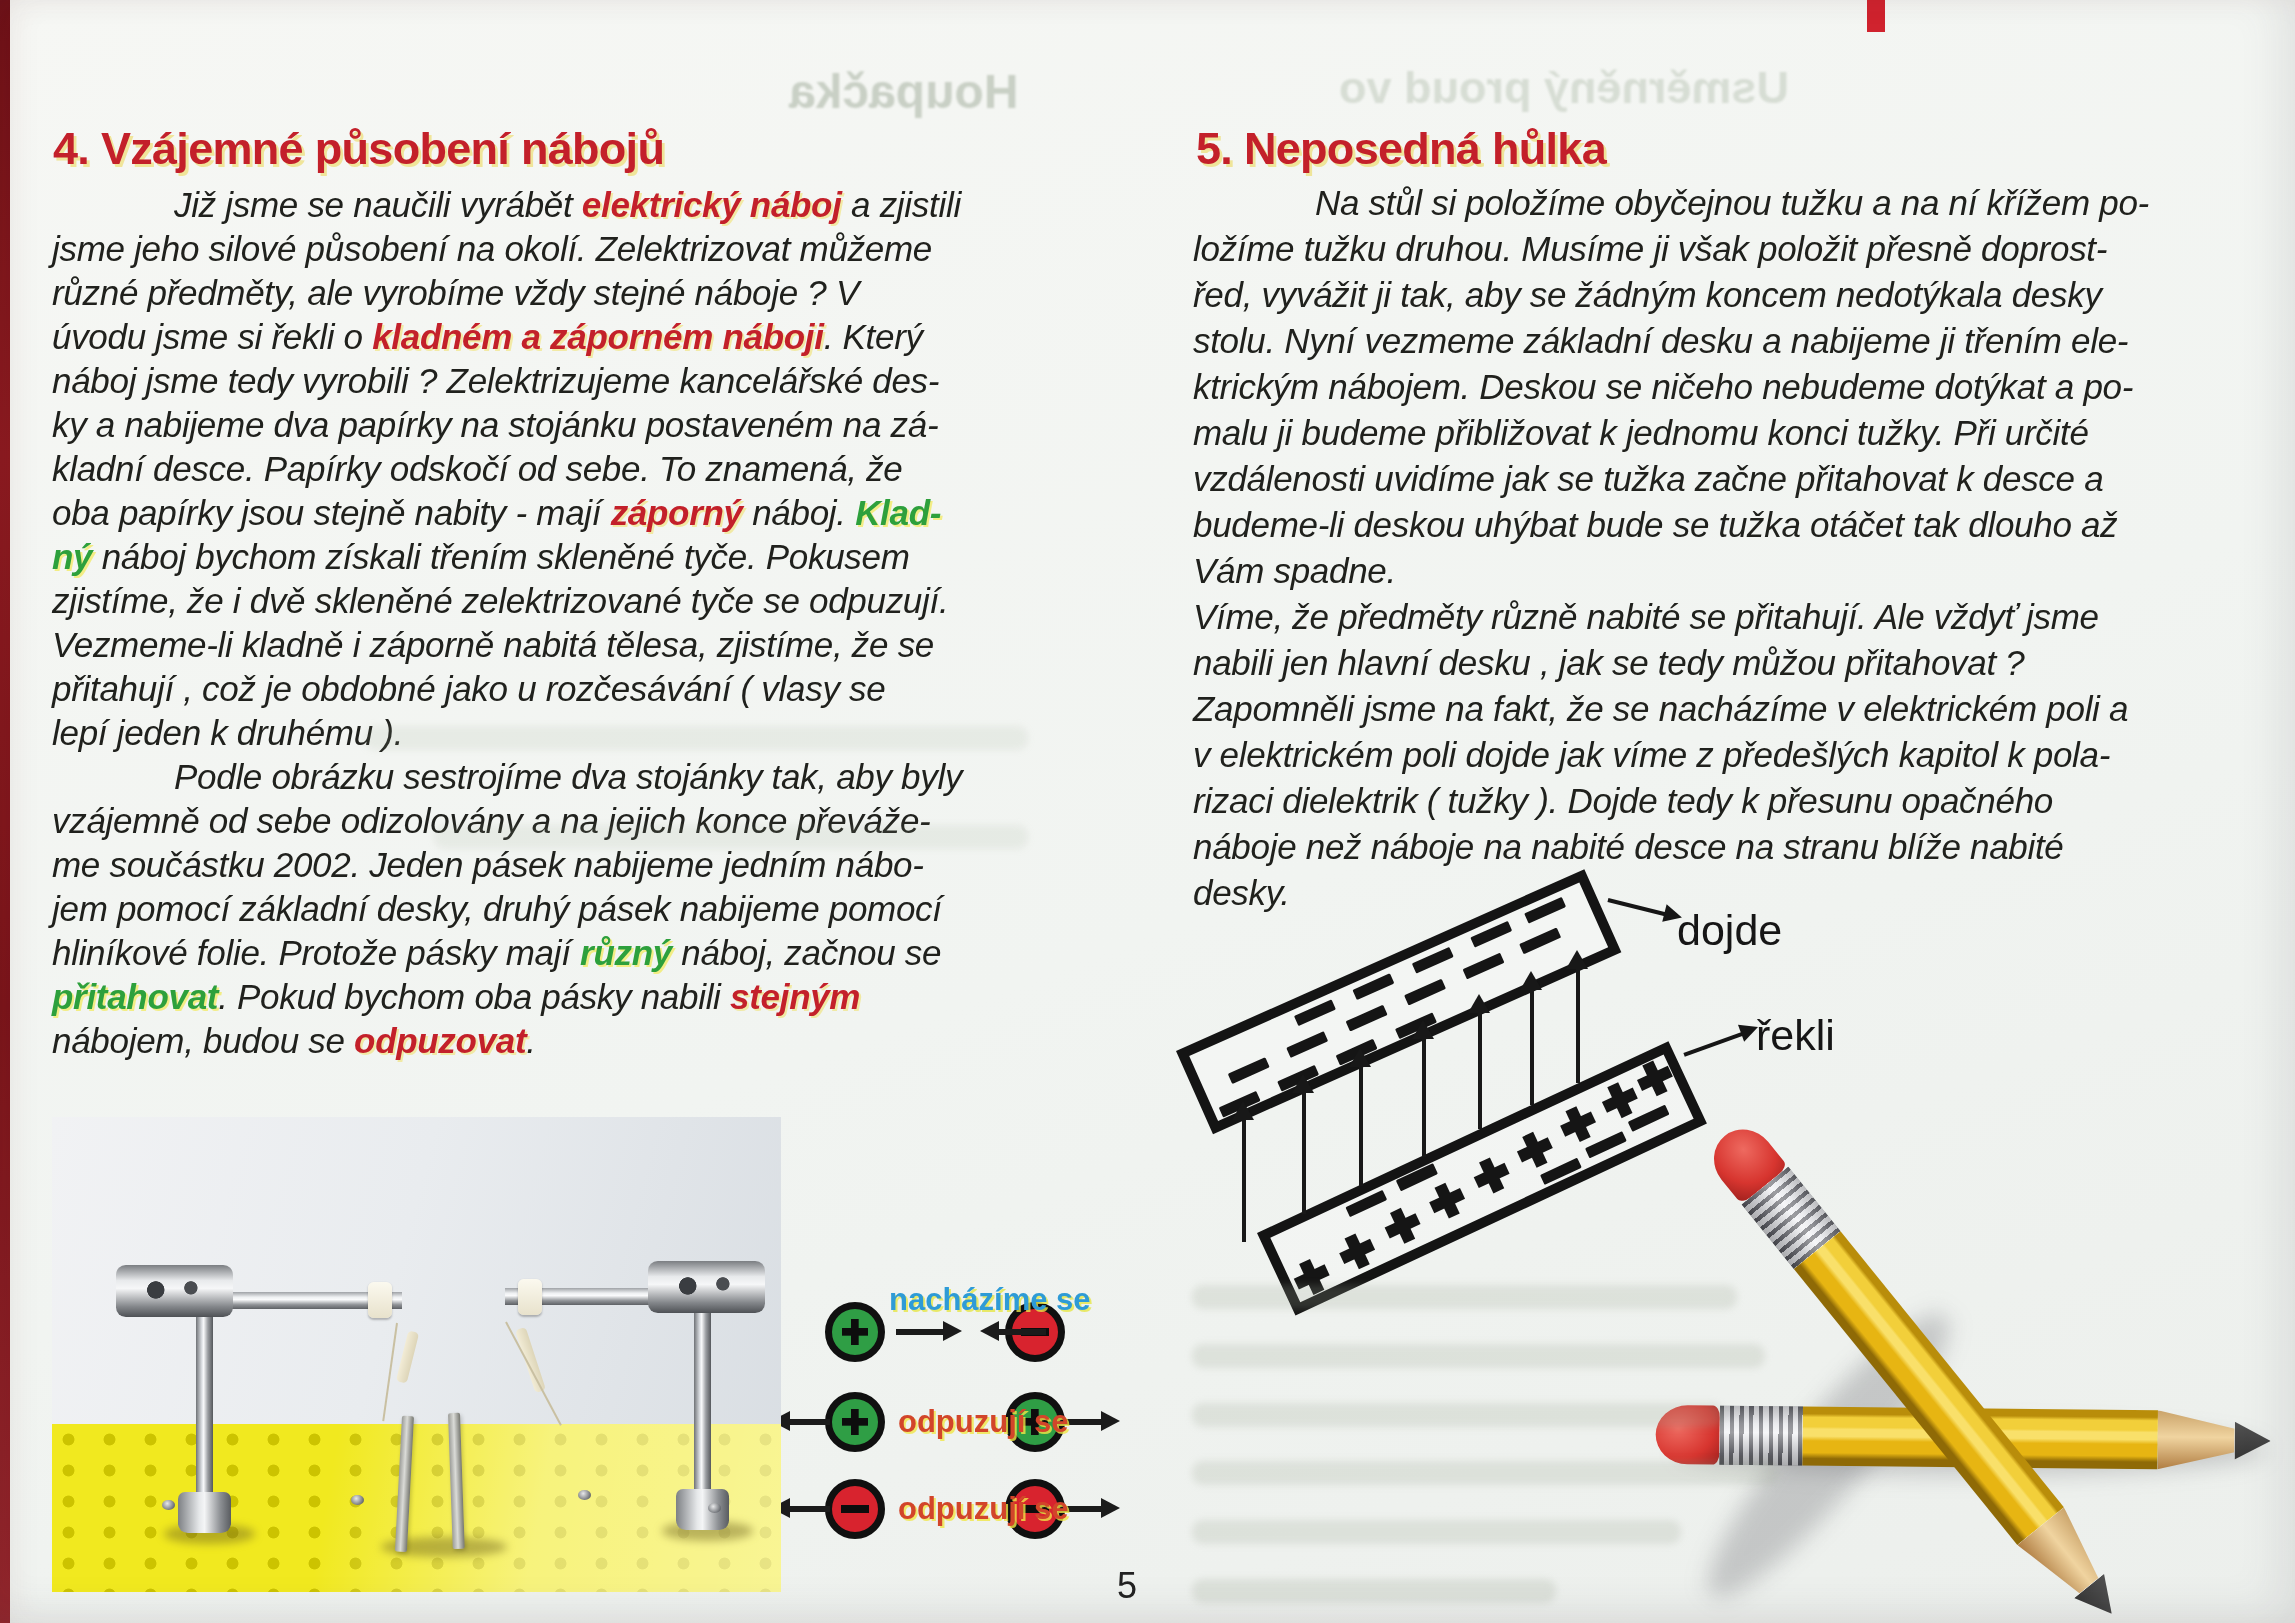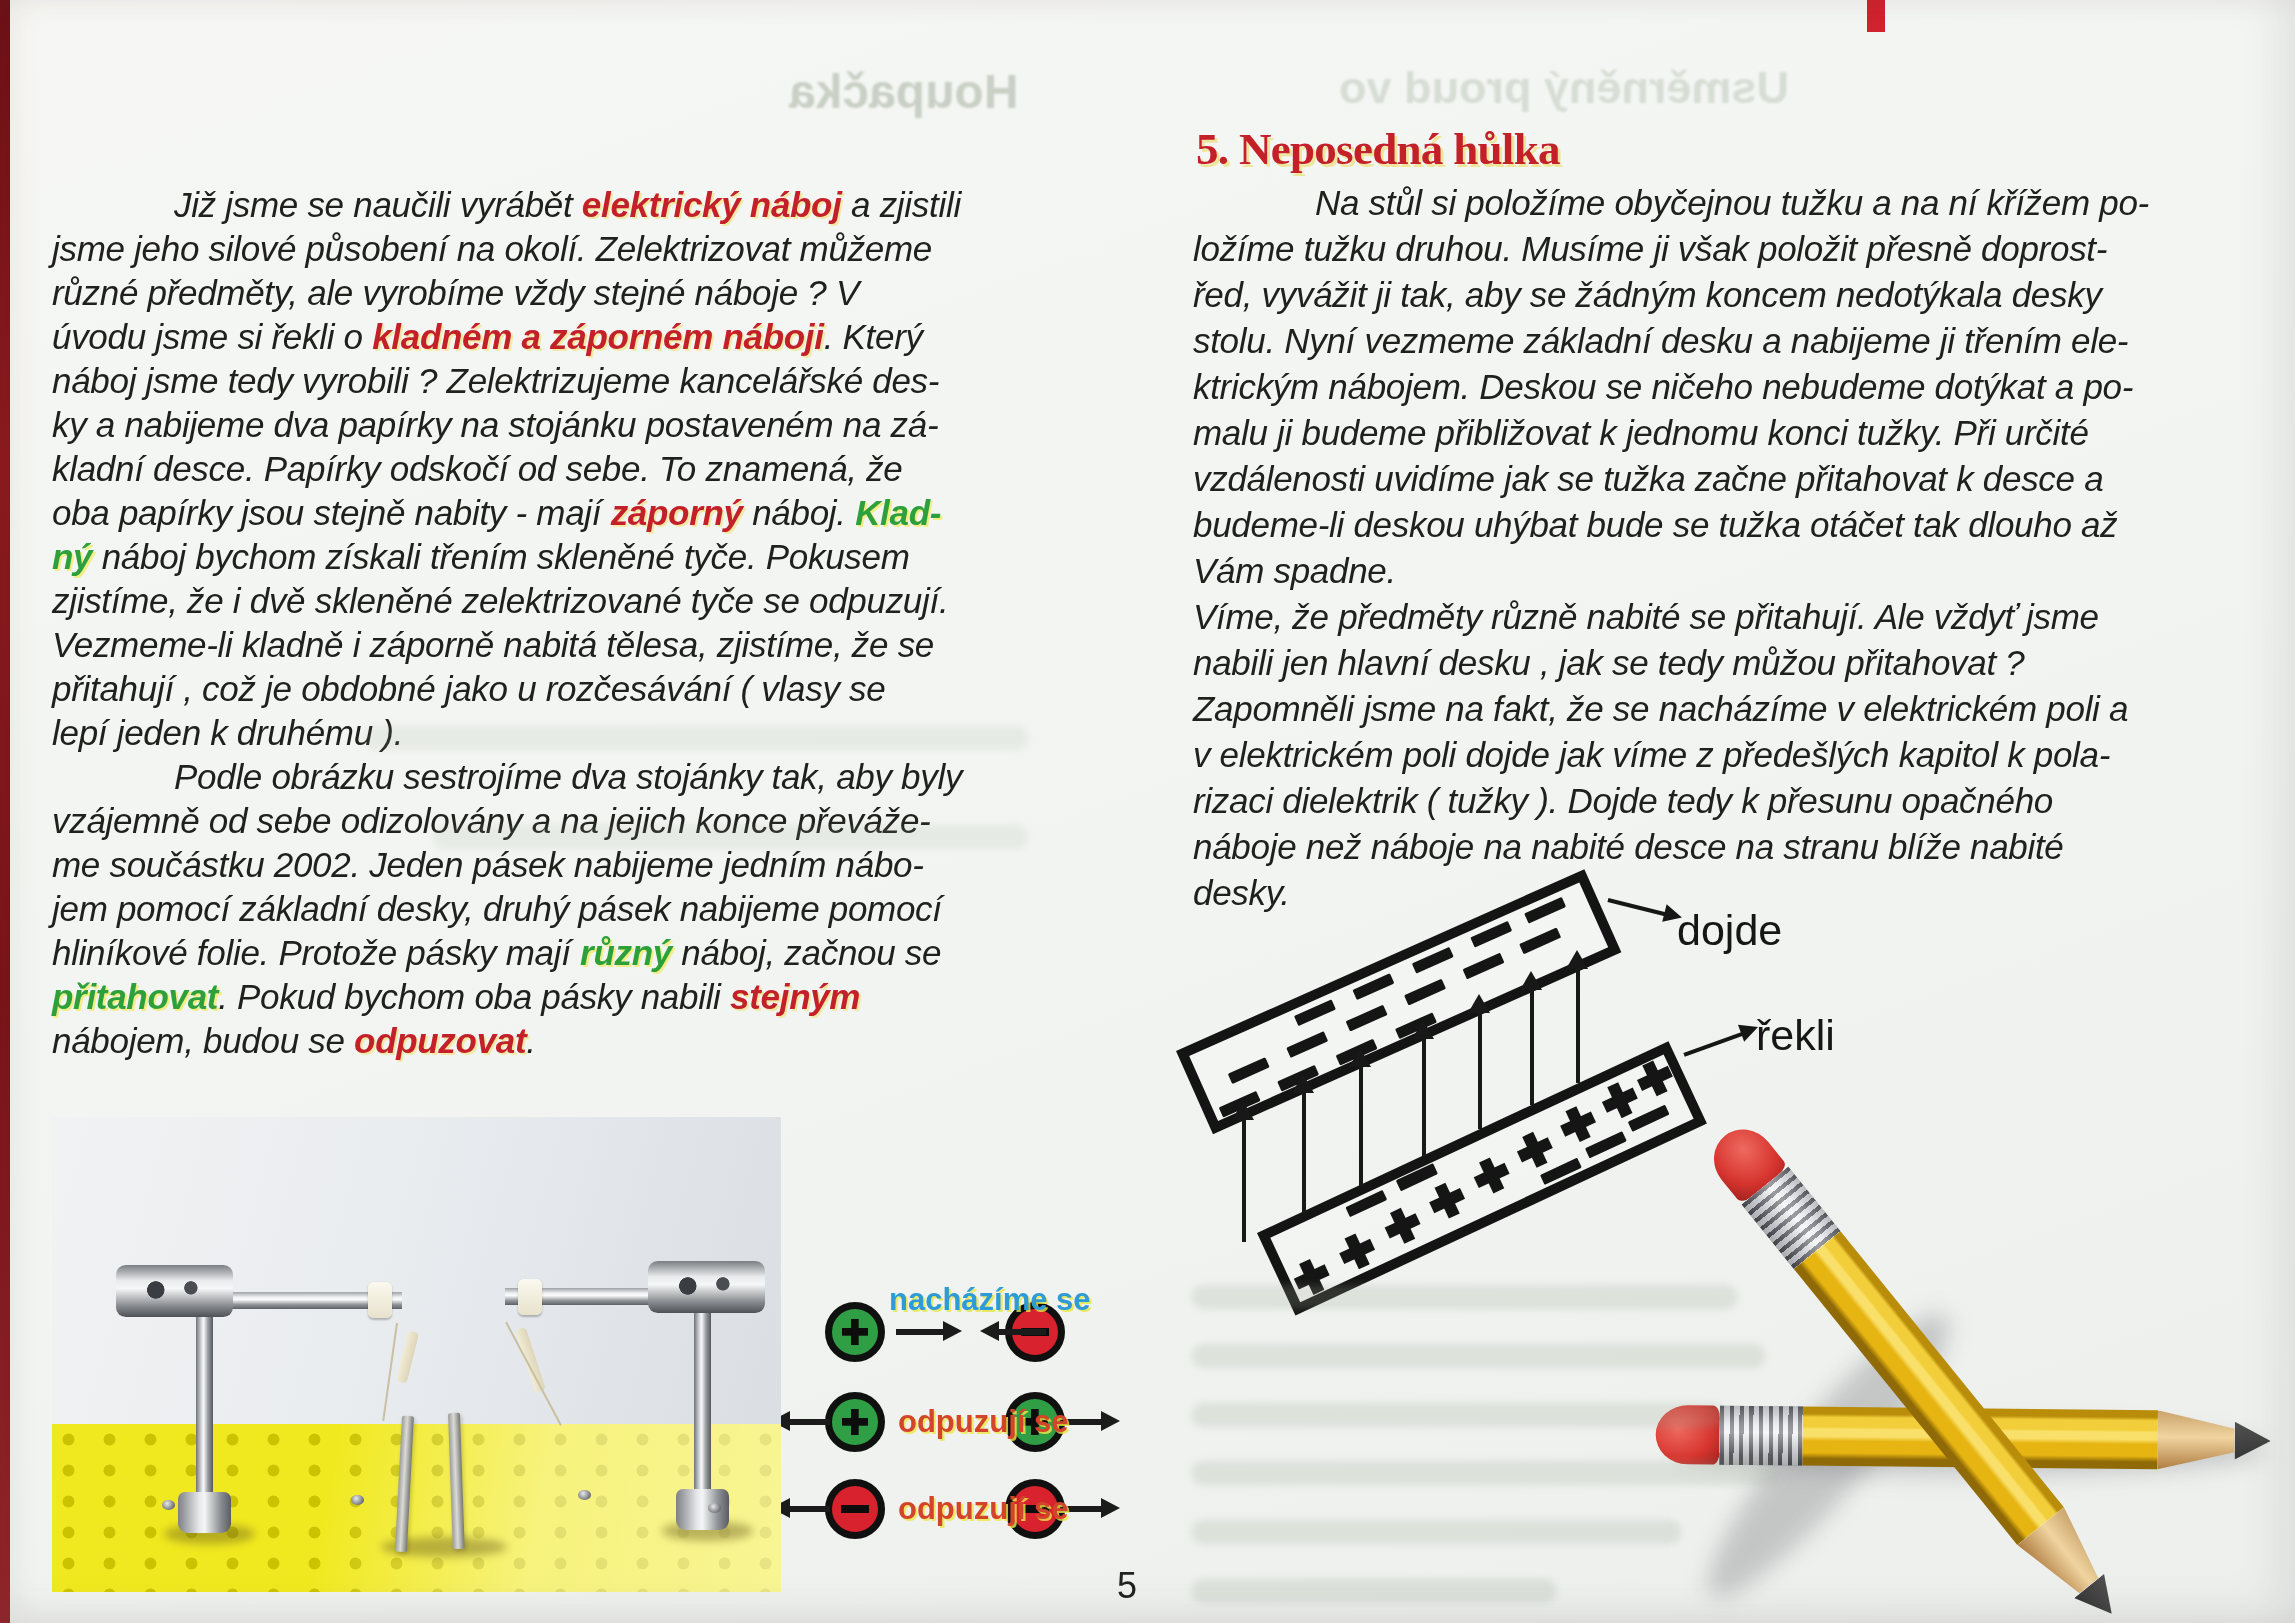--- a/index.html
+++ b/index.html
@@ -7,21 +7,21 @@
         overflow:hidden;font-family:"Liberation Sans",sans-serif;color:#1d1e1b;}
   .page::after{content:"";position:absolute;inset:0;pointer-events:none;
         box-shadow:inset -15.4px -11.2px 42px rgba(70,70,80,.10), inset 17px 0 28px rgba(120,40,40,.05);}
   .spine{position:absolute;left:0;top:0;width:9.8px;height:100%;
         background:linear-gradient(180deg,#6d1016,#8c1a20 28%,#7a141a 62%,#93262c);}
   .corner-tick{position:absolute;left:1867px;top:0;width:18px;height:32px;background:#d0232e;}
 
   .title{position:absolute;left:852px;top:19.6px;font-size:66px;font-weight:bold;letter-spacing:-2.1px;color:#141414;}
   .heading{position:absolute;top:123px;font-size:45px;font-weight:bold;letter-spacing:-0.7px;color:#c3202a;
         text-shadow:2.8px 2.8px 0 rgba(235,215,80,.55);white-space:nowrap;}
-  .h4{left:53px;} .h5{left:1196px;font-family:Liberation Serif, serif;}
+  .h4{left:53px;} .h5{left:1196px;}
 
   .col{position:absolute;font-size:35px;line-height:44px;white-space:nowrap;letter-spacing:-0.3px;color:#20211d;font-style:italic;}
   .col-left{left:52px;top:183px;}
   .col-right{left:1193px;top:180px;line-height:46px;}
   .ind{display:inline-block;width:122px;}
   .r{color:#c3202a;font-weight:bold;text-shadow:2.1px 2.1px 0 rgba(240,220,70,.45);}
   .g{color:#2da03c;font-weight:bold;text-shadow:2.1px 2.1px 0 rgba(242,232,60,.6);}
 
   
   .ghost{position:absolute;font-weight:bold;transform:scaleX(-1);filter:blur(1px);white-space:nowrap;}
@@ -109,20 +109,21 @@
 <body>
 
 <div class="page">
   <div class="spine"></div>
   <div class="corner-tick"></div>
 
 
   <div class="ghost ghost1">Houpačka</div>
   <div class="ghost ghost2">Usměrněný proud vo</div>
 
+  <div class="heading h4">4. Vzájemné působení nábojů</div>
   <div class="heading h5">5. Neposedná hůlka</div>
 
   <div class="col col-left" id="col-left"><span class="ind"></span><span>Již jsme se naučili vyrábět </span><span class="r">elektrický náboj</span><span> a zjistili</span><br><span>jsme jeho silové působení na okolí. Zelektrizovat můžeme</span><br><span>různé předměty, ale vyrobíme vždy stejné náboje ? V</span><br><span>úvodu jsme si řekli o </span><span class="r">kladném a záporném náboji</span><span>. Který</span><br><span>náboj jsme tedy vyrobili ? Zelektrizujeme kancelářské des-</span><br><span>ky a nabijeme dva papírky na stojánku postaveném na zá-</span><br><span>kladní desce. Papírky odskočí od sebe. To znamená, že</span><br><span>oba papírky jsou stejně nabity - mají </span><span class="r">záporný</span><span> náboj. </span><span class="g">Klad-</span><br><span class="g">ný</span><span> náboj bychom získali třením skleněné tyče. Pokusem</span><br><span>zjistíme, že i dvě skleněné zelektrizované tyče se odpuzují.</span><br><span>Vezmeme-li kladně i záporně nabitá tělesa, zjistíme, že se</span><br><span>přitahují , což je obdobné jako u rozčesávání ( vlasy se</span><br><span>lepí jeden k druhému ).</span><br><span class="ind"></span><span>Podle obrázku sestrojíme dva stojánky tak, aby byly</span><br><span>vzájemně od sebe odizolovány a na jejich konce převáže-</span><br><span>me součástku 2002. Jeden pásek nabijeme jedním nábo-</span><br><span>jem pomocí základní desky, druhý pásek nabijeme pomocí</span><br><span>hliníkové folie. Protože pásky mají </span><span class="g">různý</span><span> náboj, začnou se</span><br><span class="g">přitahovat</span><span>. Pokud bychom oba pásky nabili </span><span class="r">stejným</span><br><span>nábojem, budou se </span><span class="r">odpuzovat</span><span>.</span><br></div>
   <div class="col col-right" id="col-right"><span class="ind"></span><span>Na stůl si položíme obyčejnou tužku a na ní křížem po-</span><br><span>ložíme tužku druhou. Musíme ji však položit přesně doprost-</span><br><span>řed, vyvážit ji tak, aby se žádným koncem nedotýkala desky</span><br><span>stolu. Nyní vezmeme základní desku a nabijeme ji třením ele-</span><br><span>ktrickým nábojem. Deskou se ničeho nebudeme dotýkat a po-</span><br><span>malu ji budeme přibližovat k jednomu konci tužky. Při určité</span><br><span>vzdálenosti uvidíme jak se tužka začne přitahovat k desce a</span><br><span>budeme-li deskou uhýbat bude se tužka otáčet tak dlouho až</span><br><span>Vám spadne.</span><br><span>Víme, že předměty různě nabité se přitahují. Ale vždyť jsme</span><br><span>nabili jen hlavní desku , jak se tedy můžou přitahovat ?</span><br><span>Zapomněli jsme na fakt, že se nacházíme v elektrickém poli a</span><br><span>v elektrickém poli dojde jak víme z předešlých kapitol k pola-</span><br><span>rizaci dielektrik ( tužky ). Dojde tedy k přesunu opačného</span><br><span>náboje než náboje na nabité desce na stranu blíže nabité</span><br><span>desky.</span><br></div>
 
   <div class="plate" id="plate-deska">
       <span class="mn" style="left: 112px; top: 5.6px;"></span>
       <span class="mn" style="left: 176px; top: 5.6px;"></span>
       <span class="mn" style="left: 241px; top: 5.6px;"></span>
       <span class="mn" style="left: 305px; top: 5.6px;"></span>

